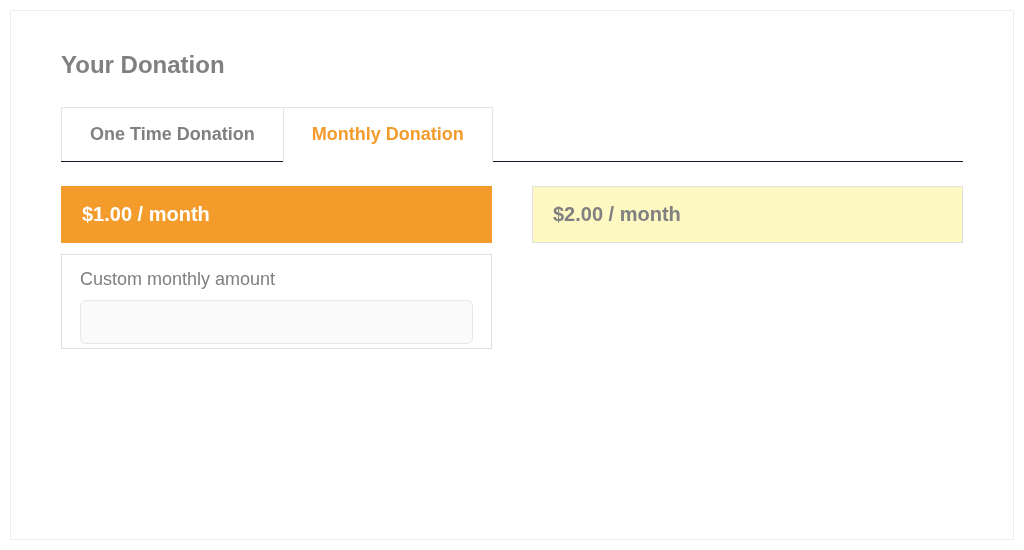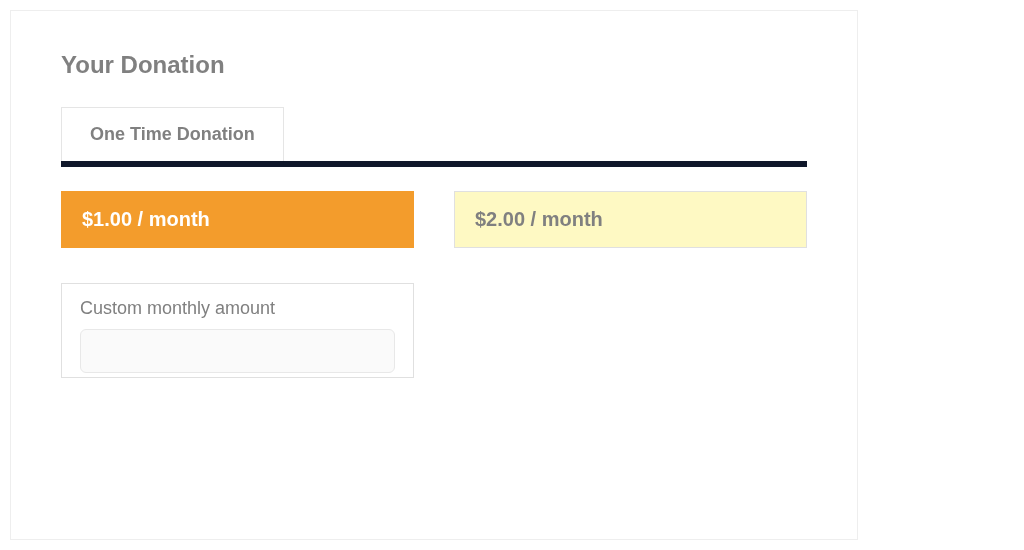--- a/index.html
+++ b/index.html
@@ -8,32 +8,32 @@
       padding: 0;
     }
     body {
       font-family: Arial, Helvetica, sans-serif;
       background: #fff;
       padding: 10px;
     }
     .container {
       border: 1px solid #eee;
       padding: 40px 50px 60px 50px;
-      width: 848px;
+      width: 1004px;
       height: 530px;
     }
     .heading {
       color: #808080;
       font-size: 24px;
       font-weight: bold;
       margin-bottom: 28px;
     }
     .tabs {
       display: flex;
-      border-bottom: 6px solid #0f172a;
+      border-bottom: 1px solid #0f172a;
       margin-bottom: 24px;
     }
     .tab {
       padding: 16px 28px;
       border: 1px solid #e5e5e5;
       border-bottom: none;
       font-size: 18px;
       font-weight: bold;
       color: #808080;
       background: #fff;
@@ -43,21 +43,21 @@
     }
     .tab.active {
       color: #f39c2c;
       border-bottom: 1px solid #fff;
       margin-bottom: -1px;
       z-index: 1;
     }
     .amounts {
       display: grid;
       grid-template-columns: 1fr 1fr;
-      gap: 35px 40px;
+      gap: 11px 40px;
     }
     .amount-option {
       border: 1px solid #e0e0e0;
       padding: 16px 20px;
       font-size: 20px;
       font-weight: bold;
       color: #808080;
       background: #fef9c3;
       cursor: pointer;
     }
@@ -88,20 +88,21 @@
     }
   </style>
 </head>
 <body>
 
 <div class="container">
   <h2 class="heading">Your Donation</h2>
 
   <div class="tabs">
     <div class="tab">One Time Donation</div>
+    <div class="tab active">Monthly Donation</div>
   </div>
 
   <div class="amounts">
     <div class="amount-option selected">$1.00 / month</div>
     <div class="amount-option">$2.00 / month</div>
 
     <div class="custom-box">
       <span class="custom-label">Custom monthly amount</span>
       <input type="text" class="custom-input" value="" style="">
     </div>

